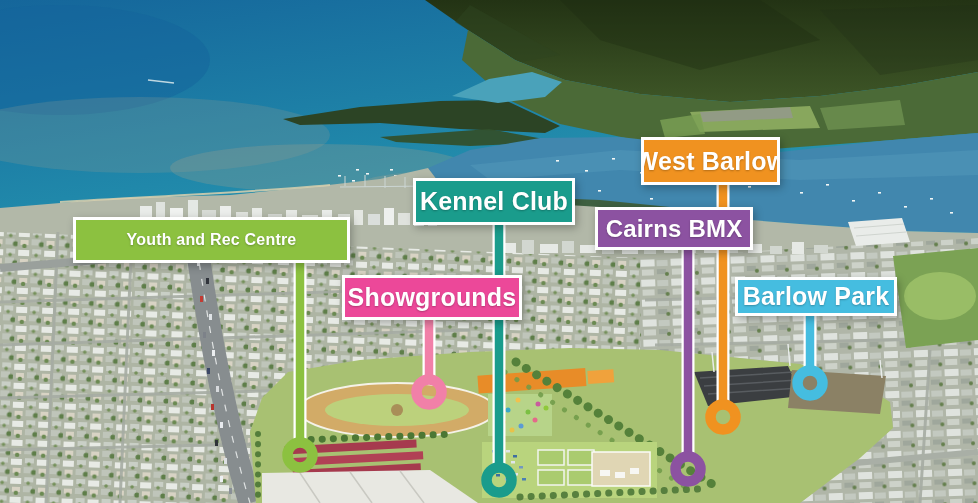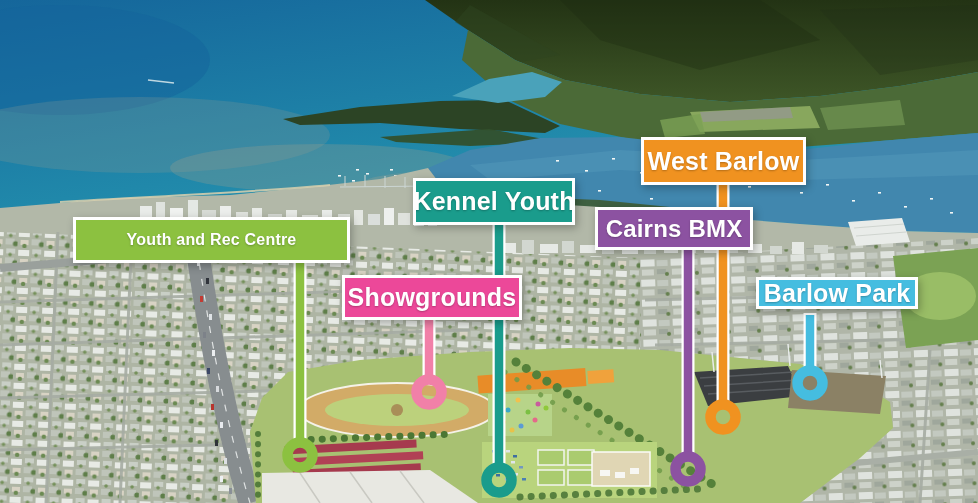--- a/index.html
+++ b/index.html
@@ -338,20 +338,20 @@
       <line class="pin-line-outline" x1="810" y1="313" x2="810" y2="372"></line>
       <line class="pin-line" x1="810" y1="315" x2="810" y2="370" stroke="#45BDE0"></line>
       <circle class="pin-ring" cx="810" cy="383" r="12.5" stroke="#45BDE0"></circle>
     </g>
   </svg>
 
   <div class="map-label" style="left: 73px; top: 217px; width: 277px; height: 46px; font-size: 16px; background-color: rgb(140, 193, 64);">Youth and Rec Centre</div>
 
   <div class="map-label" style="left: 342px; top: 275px; width: 180px; height: 45px; font-size: 25px; background-color: #ec4899;">Showgrounds</div>
 
-  <div class="map-label" style="left: 413px; top: 178px; width: 162px; height: 47px; font-size: 25px; background-color: rgb(26, 156, 140);">Kennel Youth</div>
+  <div class="map-label" style="left: 413px; top: 178px; width: 162px; height: 47px; font-size: 25px; background-color: rgb(26, 156, 140);">Kennel Club</div>
 
   <div class="map-label" style="left: 595px; top: 207px; width: 158px; height: 43px; font-size: 24px; background-color: rgb(140, 82, 161);">Cairns BMX</div>
 
-  <div class="map-label" style="left: 641px; top: 137px; width: 165px; height: 48px; font-size: 25px; background-color: rgb(240, 146, 32);">West Barlow</div>
-
-  <div class="map-label" style="left: 735px; top: 277px; width: 162px; height: 32px; font-size: 25px; background-color: rgb(69, 189, 224); margin-left: 21px;">Barlow Park</div>
+  <div class="map-label" style="left: 641px; top: 137px; width: 139px; height: 48px; font-size: 25px; background-color: rgb(240, 146, 32);">West Barlow</div>
+
+  <div class="map-label" style="left: 735px; top: 277px; width: 162px; height: 39px; font-size: 25px; background-color: rgb(69, 189, 224);">Barlow Park</div>
 </div>
 
 </body></html>

